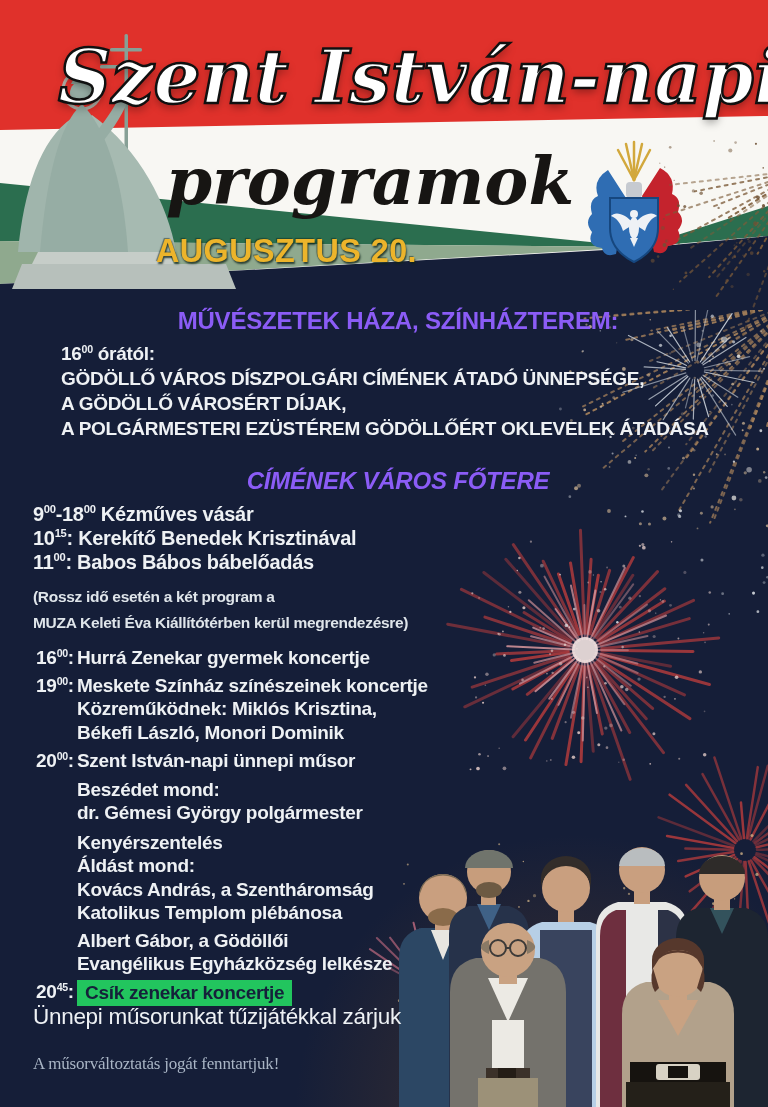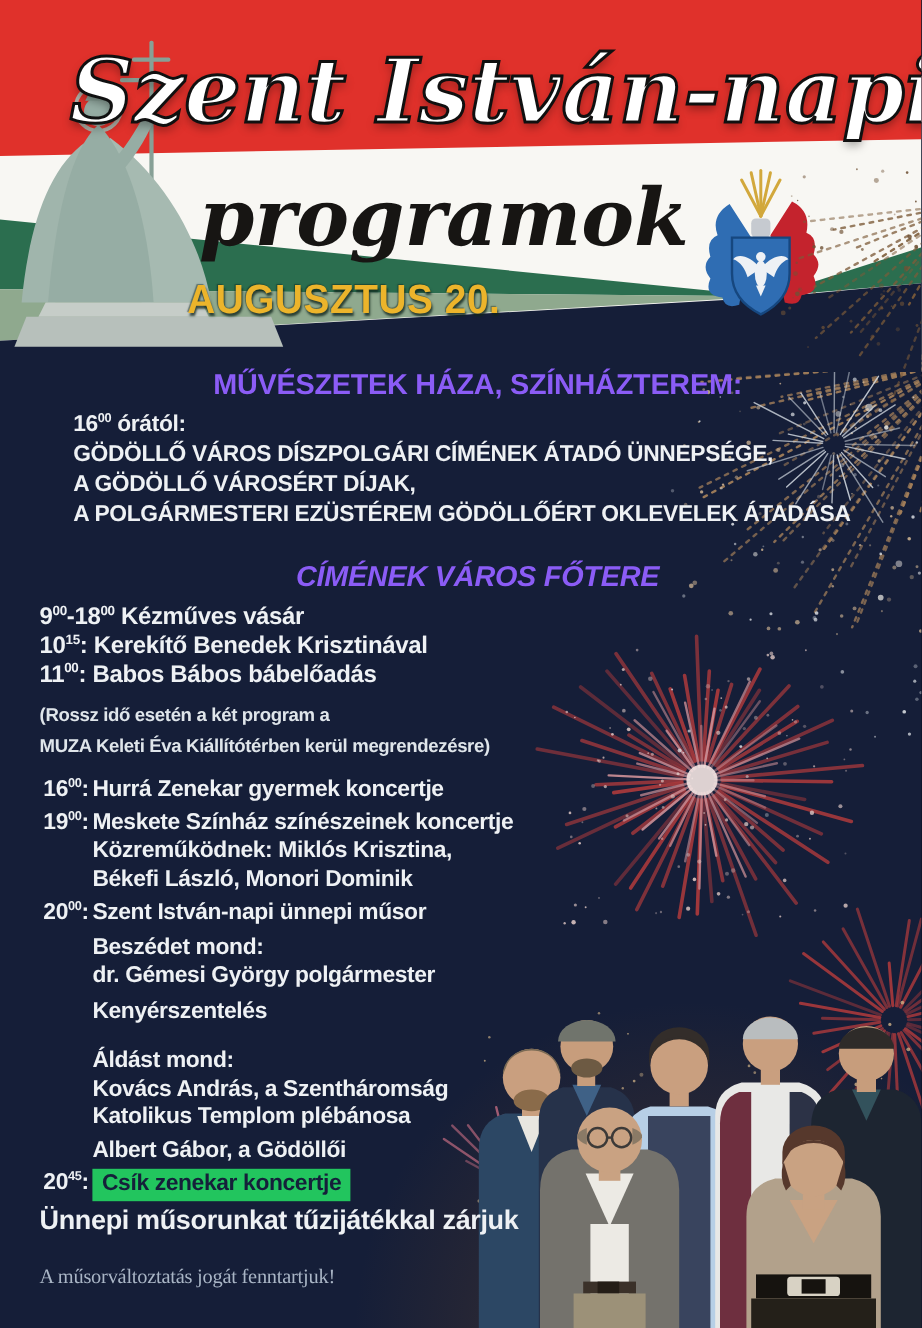--- a/index.html
+++ b/index.html
@@ -38,23 +38,23 @@
   .h2y{left:0;right:0;top:467px;text-align:center;font-size:24px;font-weight:700;font-style:italic;letter-spacing:-.2px;}
   .blk{left:33px;font-weight:700;font-size:19px;letter-spacing:-.3px;}
   .intro{top:341px;line-height:25px;margin-left:28px;}
   .morning{top:502px;line-height:24px;font-size:20px;}
   .note{top:584px;line-height:26px;font-size:15.5px;color:#dfe5ea;}
   .sched{top:646px;width:420px;}
   .row{display:flex;line-height:23.5px;}
   .tm{width:44px;flex:none;text-align:center;}
   .tx{flex:1;}
   sup{font-size:.56em;vertical-align:super;line-height:0;font-weight:700;}
-  .mt3{margin-top:18px;}.mt4{margin-top:4px;}.mt5{margin-top:5px;}.mt6{margin-top:6px;}
+  .mt3{margin-top:0;}.mt4{margin-top:4px;}.mt5{margin-top:5px;}.mt6{margin-top:6px;}
   .hl{background:#22c55e;color:#15203a;padding:1px 8px 2px;display:inline-block;}
-  .closing{top:1004px;font-size:22.5px;font-weight:700;letter-spacing:-.3px;}
+  .closing{top:1004px;font-size:22.5px;font-weight:400;letter-spacing:-.3px;}
   .fine{top:1051px;line-height:26.5px;font-size:17px;font-weight:400;color:#a9b5c5;letter-spacing:-.2px;font-family:Liberation Serif, serif;}
 </style>
 </head>
 <body>
 
 <div class="poster">
 
   <svg class="art" viewBox="0 0 768 1107">
     <defs>
       <radialGradient id="glow" cx="50%" cy="50%" r="50%">
@@ -794,20 +794,21 @@
     <div class="row">
         <span class="tm"></span>
         <span class="tx">Katolikus Templom plébánosa</span>
       </div>
     <div class="row mt4">
         <span class="tm"></span>
         <span class="tx">Albert Gábor, a Gödöllői</span>
       </div>
     <div class="row">
         <span class="tm"></span>
+        <span class="tx">Evangélikus Egyházközség lelkésze</span>
       </div>
     <div class="row mt4">
         <span class="tm"><b>20</b><sup>45</sup><b>:</b></span>
         <span class="tx"><span class="hl">Csík zenekar koncertje</span></span>
       </div>
   </div>
 
   <div class="abs blk closing wtxt">Ünnepi műsorunkat tűzijátékkal zárjuk</div>
 
   <div class="abs blk fine">

